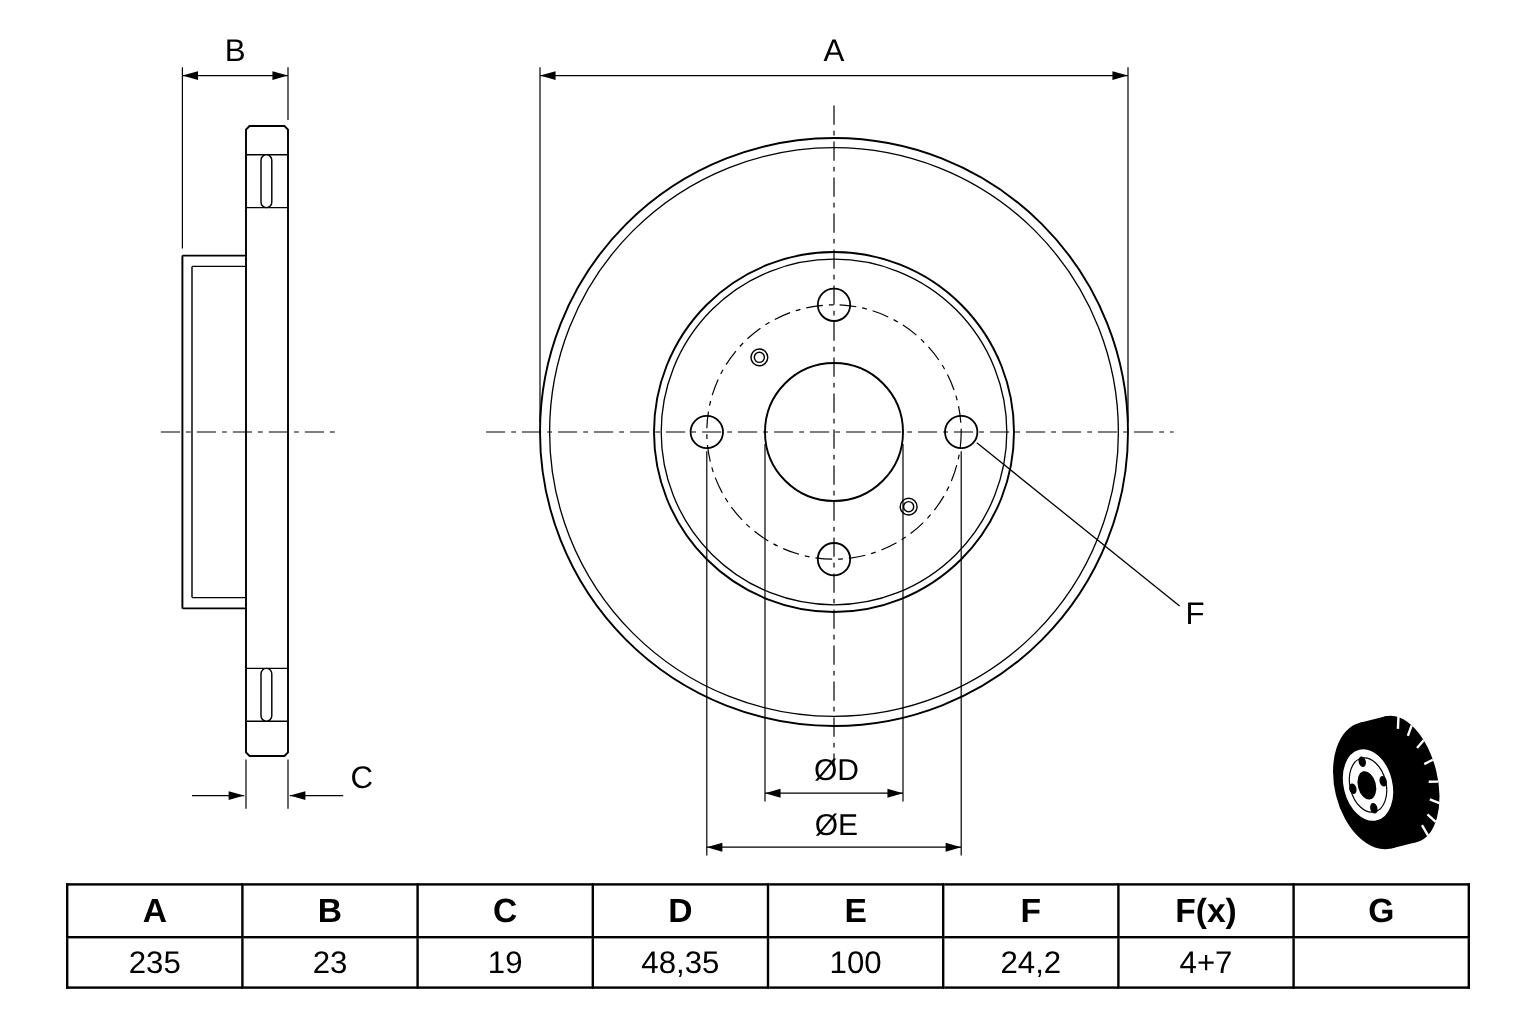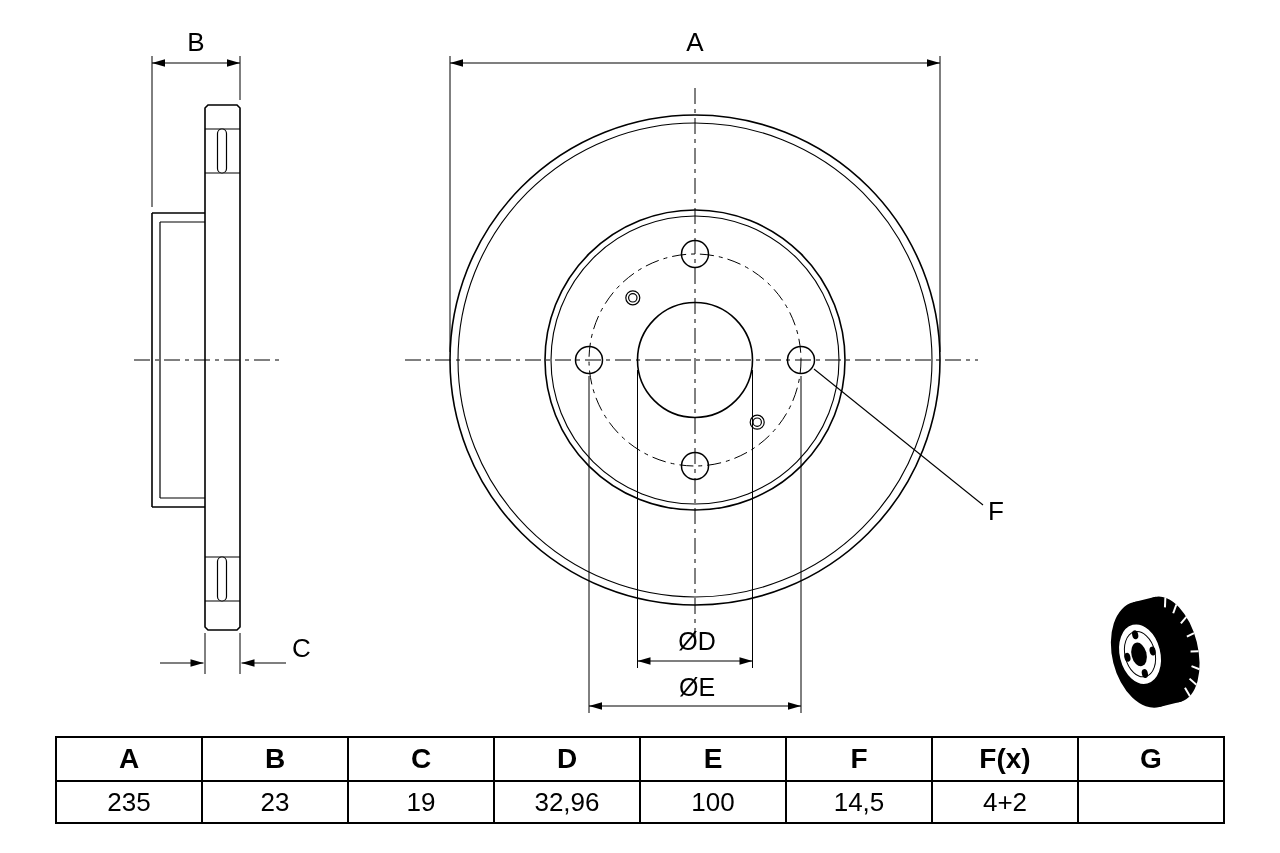--- a/index.html
+++ b/index.html
@@ -145,23 +145,23 @@
         <th>D</th>
         <th>E</th>
         <th>F</th>
         <th>F(x)</th>
         <th>G</th>
       </tr>
       <tr>
         <td>235</td>
         <td>23</td>
         <td>19</td>
-        <td>32,96</td>
+        <td>48,35</td>
         <td>100</td>
-        <td>14,5</td>
-        <td>4+2</td>
+        <td>24,2</td>
+        <td>4+7</td>
         <td></td>
       </tr>
     </tbody>
       </table>
   </div>
 
 </div>
 
 </body></html>

